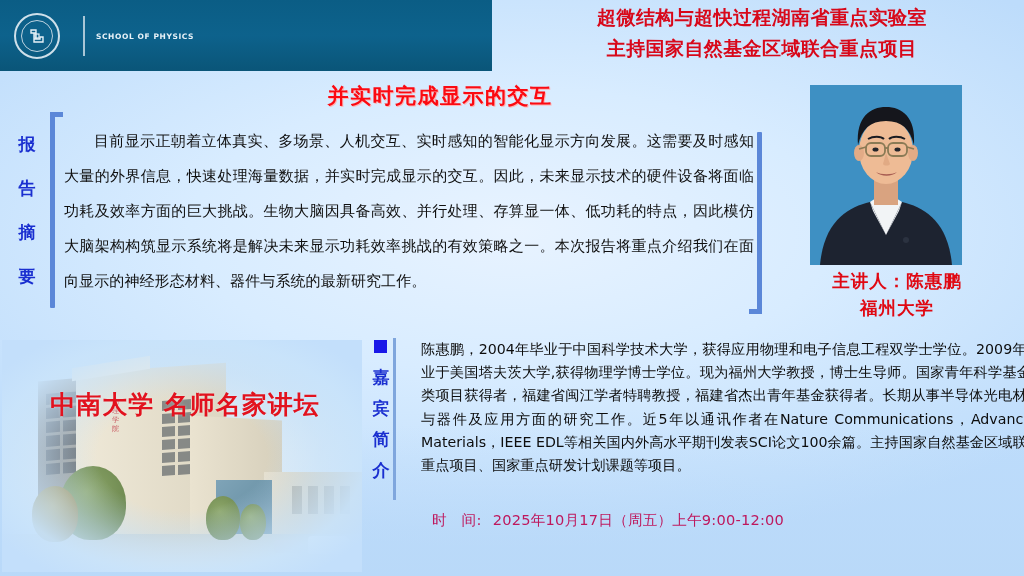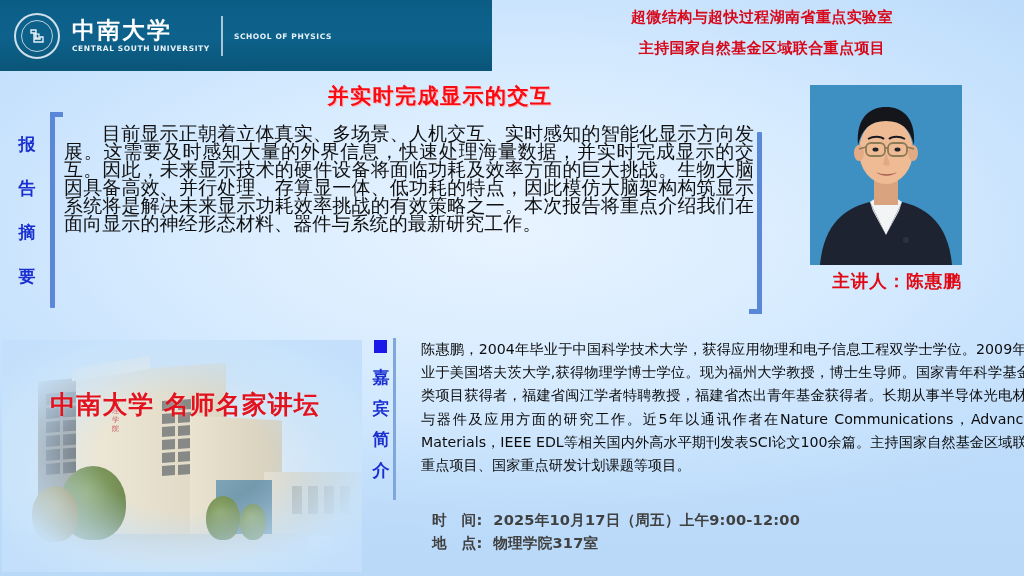--- a/index.html
+++ b/index.html
@@ -53,21 +53,21 @@
     flex: 0 0 auto;
   }
   .logo-block { display: flex; flex-direction: column; }
 
   
   #lab-titles {
     position: absolute; left: 500px; top: 2px; width: 524px;
     text-align: center; color: #d8081a;
   }
   #lab-titles .line {
-    font-size: 15px; font-weight: bold; line-height: 31px;
+    font-size: 19px; font-weight: bold; line-height: 31px;
     letter-spacing: 0.4px; white-space: nowrap;
   }
 
   
   #main-title {
     position: absolute; left: 110px; top: 82px; width: 660px;
     text-align: center; font-size: 21px; font-weight: bold;
     color: #fb0a12; letter-spacing: 1.5px;
     text-shadow: 1px 1px 0 #ffb3b3;
   }
@@ -89,21 +89,21 @@
   #abstract-bar-right {
     position: absolute; left: 757px; top: 132px; width: 5px; height: 182px;
     background: #5b87d8; border-radius: 1px;
   }
   #abstract-bar-right::after {
     content: ""; position: absolute; left: -8px; bottom: 0; width: 13px; height: 5px;
     background: #5b87d8;
   }
   #abstract-text {
     position: absolute; left: 64px; top: 124px; width: 690px;
-    font-size: 19px; line-height: 18px; color: #101010;
+    font-size: 15px; line-height: 35px; color: #101010;
     text-align: justify; text-indent: 2em;
     letter-spacing: 0.1px;
   }
 
   
   #portrait {
     position: absolute; left: 810px; top: 85px; width: 152px; height: 180px;
     background: linear-gradient(to bottom, #3f93c5 0%, #3e90c3 60%, #3c8cc0 100%);
     overflow: hidden;
   }
@@ -198,21 +198,21 @@
   }
   #bio-text {
     position: absolute; left: 421px; top: 338px; width: 620px;
     font-size: 14.2px; line-height: 23.2px; color: #0c0c0c;
     text-align: justify;
   }
 
   
   #footer-info {
     position: absolute; left: 432px; top: 508px; width: 540px;
-    color: #404040; font-weight: bold;
+    color: #be185d; font-weight: normal;
   }
   #footer-info .row {
     font-size: 14.6px; line-height: 23px; white-space: nowrap;
     letter-spacing: 0.2px;
   }
   #footer-info .lbl { display: inline-block; min-width: 56px; }
 </style>
 </head>
 <body>
 
@@ -220,24 +220,20 @@
 <div id="bg-bottom"></div>
 
 <div id="logo-banner">
   <div id="logo-seal">
     <svg class="knot" viewBox="0 0 20 20">
       <path d="M4 4h5v3H7v6h6v-2h3v5H7v-3h2V7H4z" fill="none" stroke="#e7f1f7" stroke-width="1.4"></path>
       <rect x="8" y="8" width="4" height="4" fill="none" stroke="#e7f1f7" stroke-width="1.2"></rect>
     </svg>
   </div>
   <div id="logo-text" style="display:flex;align-items:center;">
-    <div class="logo-block">
-      <div class="logo-cn">中南大学</div>
-      <div class="logo-en">CENTRAL SOUTH UNIVERSITY</div>
-    </div>
     <div id="logo-divider"></div>
     <div class="logo-block">
       <div class="logo-en">SCHOOL OF PHYSICS</div>
     </div>
   </div>
 </div>
 
 <div id="lab-titles">
   <div class="line">超微结构与超快过程湖南省重点实验室</div>
   <div class="line">主持国家自然基金区域联合重点项目</div>
@@ -285,20 +281,21 @@
 
     <path d="M76 68 L73 79 C74 81 79 81 80 79 Z" fill="#dca47f" opacity="0.75"></path>
 
     <path d="M66 87 C71 92 82 92 87 87 C82 90 71 90 66 87 Z" fill="#a85d52"></path>
 
     <circle cx="96" cy="155" r="3" fill="#2b3240"></circle>
   </svg>
 </div>
 <div id="speaker-name">
   <div class="l1">主讲人：陈惠鹏</div>
+  <div class="l2">福州大学</div>
 </div>
 
 <div id="building-photo">
   <div class="sky"></div>
   <div class="bldg-dark"></div>
   <div class="win-grid" style="left:44px;top:52px;grid-template-columns:repeat(3,14px);grid-auto-rows:11px;transform:skewY(-5deg);">
     <div class="win"></div>
       <div class="win"></div>
       <div class="win"></div>
     <div class="win"></div>
@@ -357,17 +354,13 @@
 <div id="bio-marker"></div>
 <div id="bio-label">嘉<br>宾<br>简<br>介</div>
 <div id="bio-bar"></div>
 <div id="bio-text">陈惠鹏，2004年毕业于中国科学技术大学，获得应用物理和电子信息工程双学士学位。2009年毕业于美国塔夫茨大学,获得物理学博士学位。现为福州大学教授，博士生导师。国家青年科学基金A类项目获得者，福建省闽江学者特聘教授，福建省杰出青年基金获得者。长期从事半导体光电材料与器件及应用方面的研究工作。近5年以通讯作者在Nature Communications，Advanced Materials，IEEE EDL等相关国内外高水平期刊发表SCI论文100余篇。主持国家自然基金区域联合重点项目、国家重点研发计划课题等项目。</div>
 
 <div id="footer-info">
   <div class="row">
     <span class="lbl">时　间:</span>
     <span>2025年10月17日（周五）上午9:00-12:00</span>
   </div>
-  <div class="row">
-    <span class="lbl">地　点:</span>
-    <span>物理学院317室</span>
-  </div>
 </div>
 
 </body></html>

